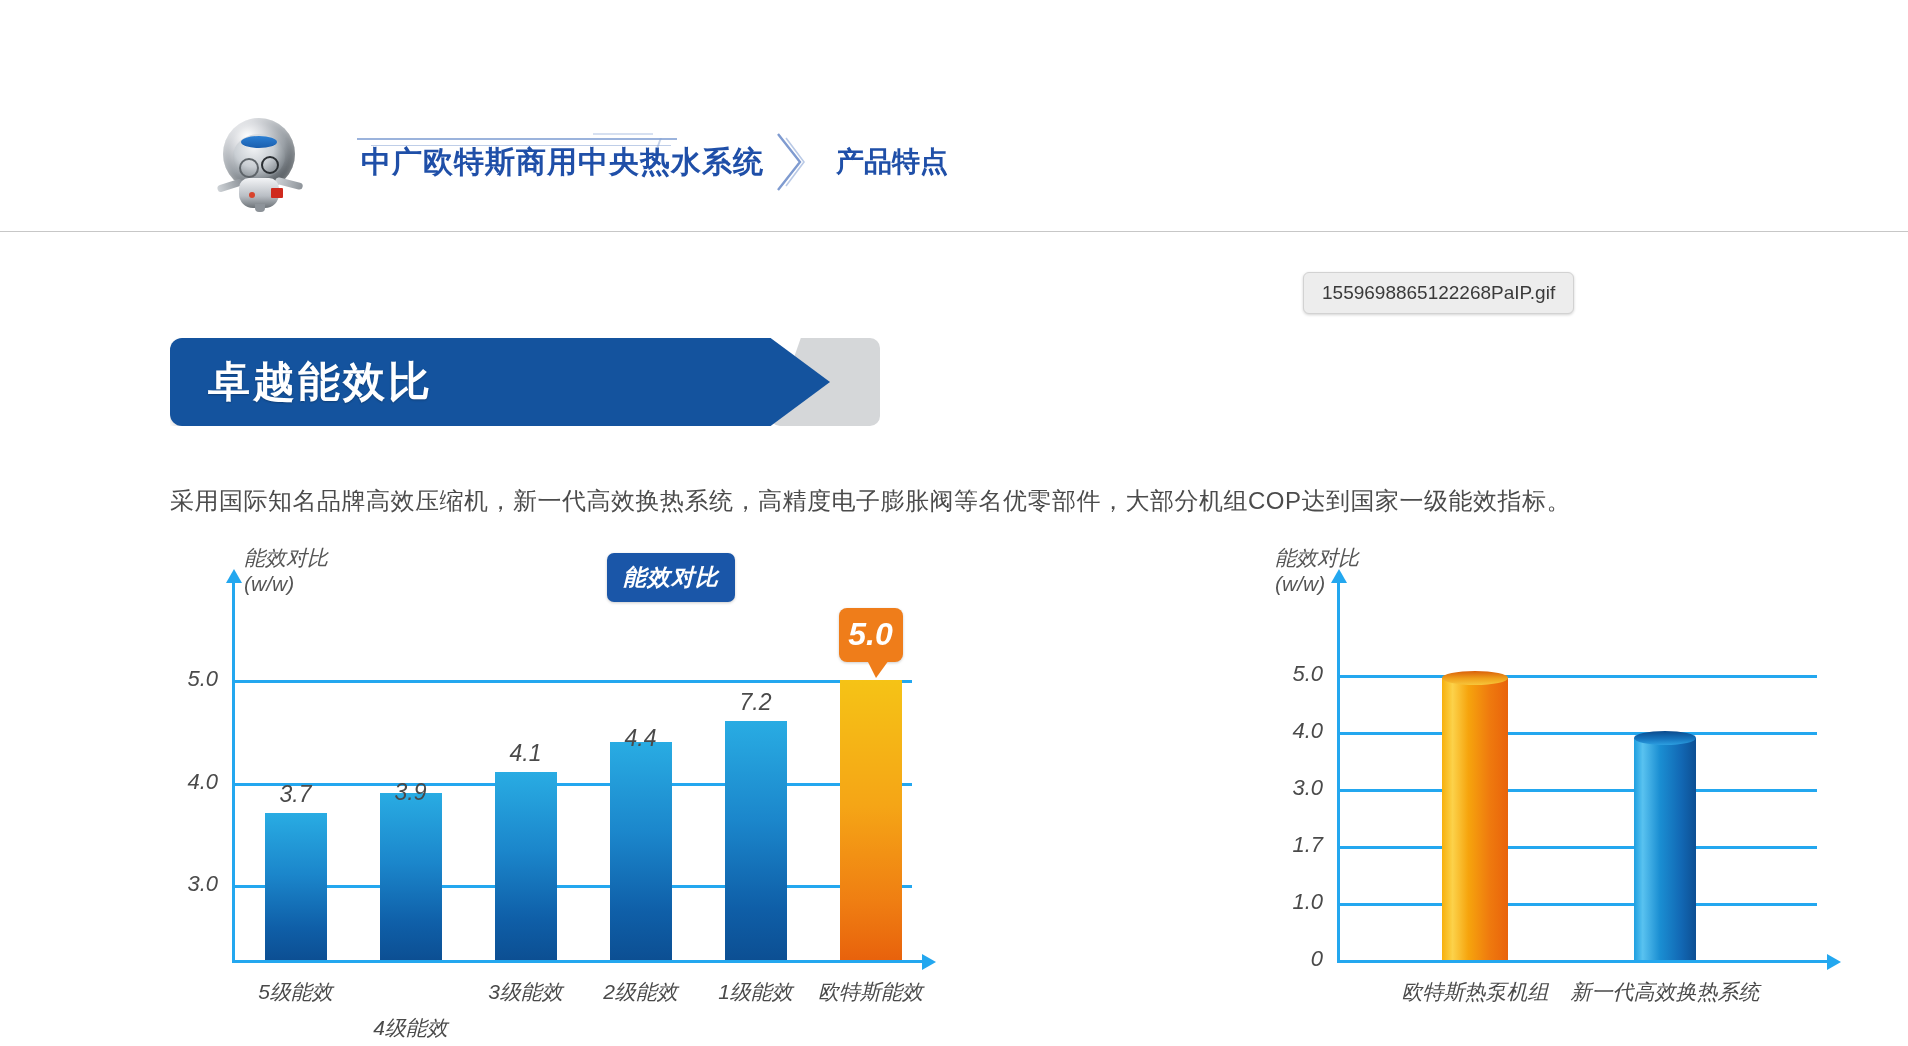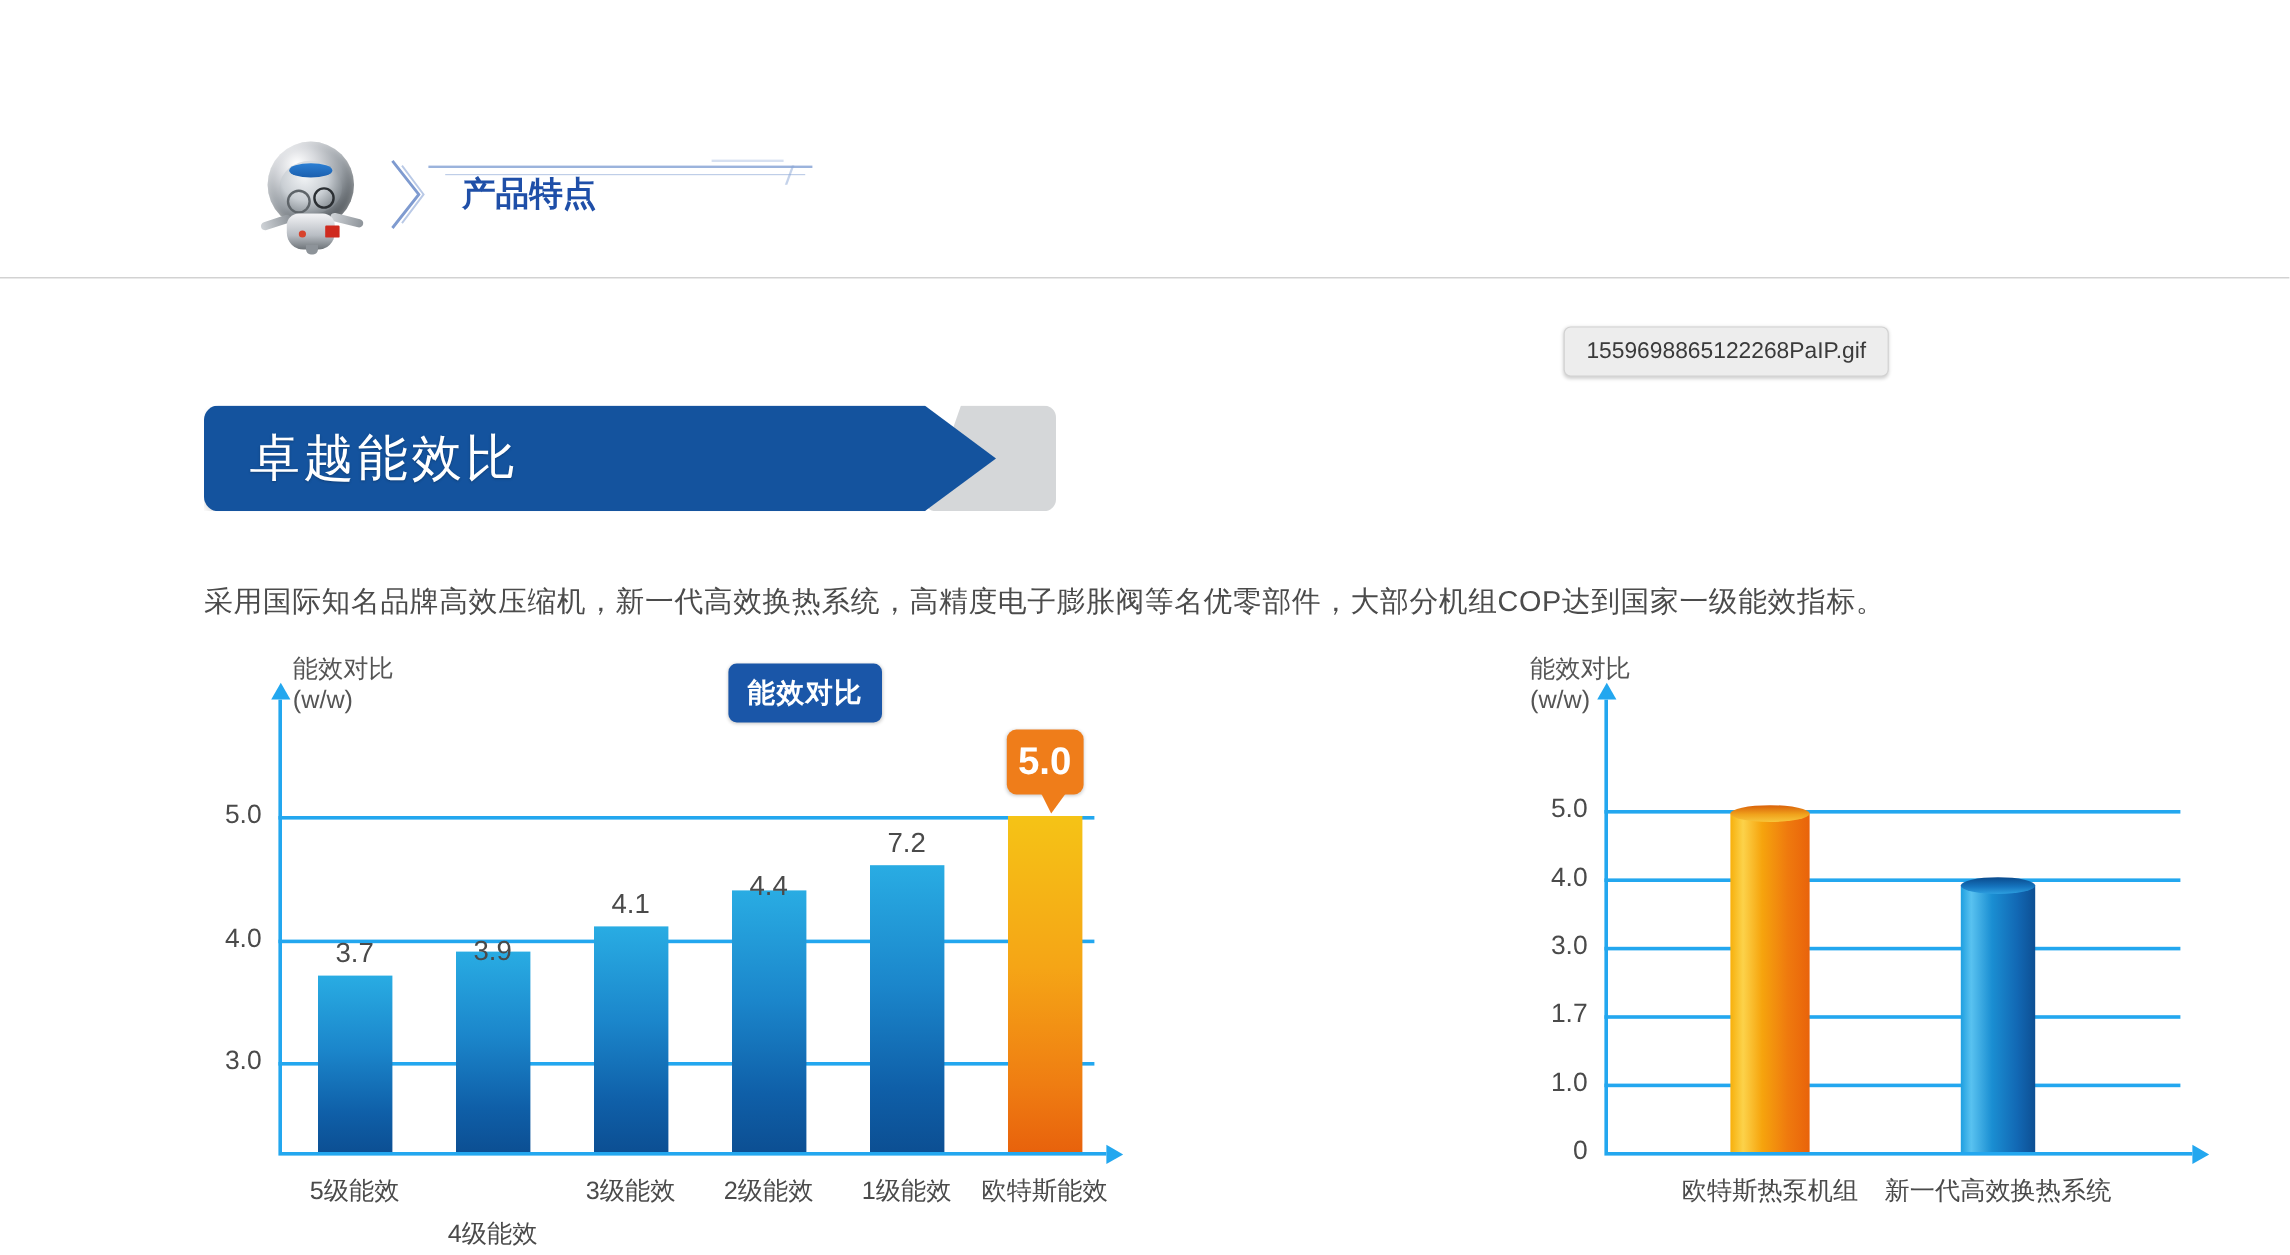--- a/index.html
+++ b/index.html
@@ -80,32 +80,32 @@
     clip-path:polygon(28% 0%, 100% 0%, 100% 100%, 0% 100%);
   }
   .banner-blue{
     position:absolute;left:0;top:0;width:660px;height:88px;
     background:#14539e;border-radius:12px 0 0 12px;
     clip-path:polygon(0% 0%, 91% 0%, 100% 50%, 91% 100%, 0% 100%);
     box-shadow:0 3px 5px rgba(0,0,0,.12);
   }
   .banner-text{
     position:absolute;left:38px;top:16px;
-    font-size:42px;font-weight:normal;color:#ffffff;letter-spacing:3px;
+    font-size:42px;font-weight:bold;color:#ffffff;letter-spacing:3px;
     text-shadow:0 1px 2px rgba(0,0,0,.25);
   }
 
   
   .desc{
     position:absolute;left:170px;top:485px;
     font-size:24px;color:#4b4b4b;letter-spacing:.5px;white-space:nowrap;
   }
 
   
-  .chart{position:absolute;}
+  .chart{position:absolute;font-style:italic;}
   .axis-label{
     position:absolute;font-size:21px;color:#555;line-height:1.25;white-space:pre-line;
   }
   .badge{
     position:absolute;background:#1a56a8;color:#fff;border-radius:7px;
     font-size:23px;font-weight:bold;padding:9px 16px;white-space:nowrap;
     box-shadow:0 1px 3px rgba(0,0,0,.2);letter-spacing:1px;
   }
   .plot{position:absolute;}
   .gridline{position:absolute;height:3px;background:#23a7ef;}
@@ -160,20 +160,21 @@
       <div class="leg"></div>
     </div>
 
     <div class="ribbon">
       <div class="ribbon-lines">
         <i class="rl-a"></i>
           <i class="rl-b"></i>
           <i class="rl-c"></i>
           <i class="rl-d"></i>
       </div>
+      <div class="brand">中广欧特斯商用中央热水系统</div>
       <div class="chev">
         <svg width="34" height="60" viewBox="0 0 34 60">
           <path d="M4,2 L26,30 L4,58" fill="none" stroke="#7f9bd0" stroke-width="2.4"></path>
           <path d="M12,6 L30,30 L12,54" fill="none" stroke="#b9c9e6" stroke-width="1.6"></path>
         </svg>
       </div>
     </div>
 
     <div class="section-title">产品特点</div>
   </div>

